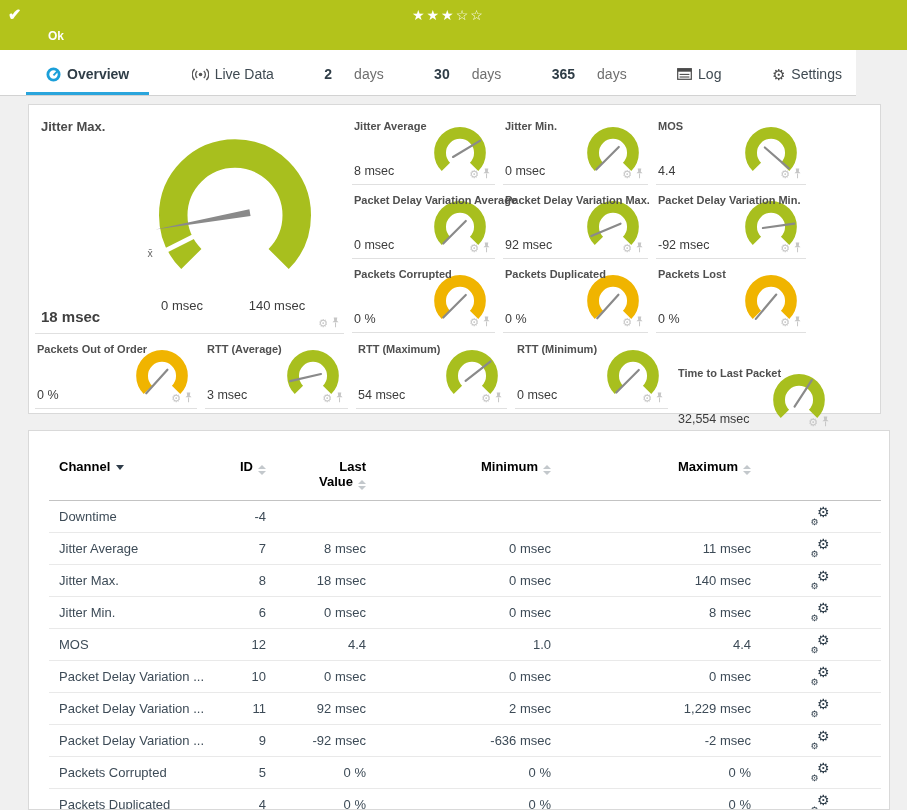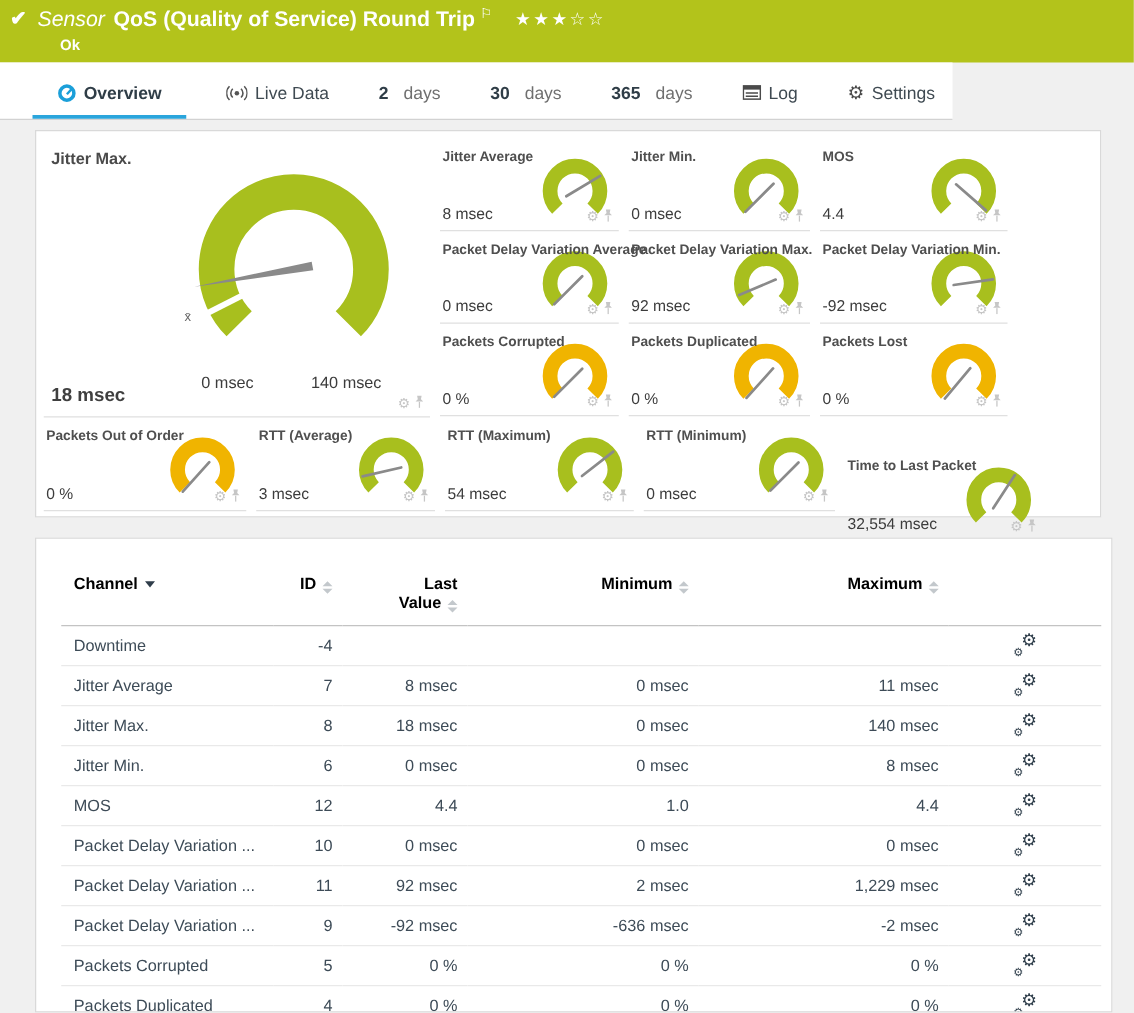--- a/index.html
+++ b/index.html
@@ -11,28 +11,28 @@
   
   .header{position:absolute;left:0;top:0;width:907px;height:50px;background:#b3c31b;color:#fff;}
   .check{position:absolute;left:8px;top:5px;font-size:16px;font-weight:bold;}
   .titleline{position:absolute;left:30px;top:4px;font-size:17px;white-space:nowrap;}
   .sensor-label{font-style:italic;margin-right:7px;}
   .sensor-title{font-weight:bold;}
   .flag{font-size:11px;vertical-align:super;margin-left:4px;cursor:pointer;}
   .stars{position:absolute;left:412px;top:7px;font-size:14px;letter-spacing:2px;cursor:pointer;}
   .status{position:absolute;left:48px;top:29px;font-size:12px;font-weight:bold;}
   
-  .tabbar{position:absolute;left:0;top:50px;width:762px;height:46px;background:#fff;
+  .tabbar{position:absolute;left:0;top:50px;width:856px;height:46px;background:#fff;
     border-bottom:1px solid #d2d2d2;box-sizing:border-box;display:flex;align-items:flex-end;
     justify-content:space-between;padding:0 6px 0 26px;}
   .tab{display:flex;align-items:center;gap:6px;padding:0 8px 13px 8px;font-size:14px;color:#3f4a52;
     cursor:pointer;white-space:nowrap;}
   .tab.active{border-bottom:3px solid #2aa5dc;padding:0 20px 10px 20px;color:#2f3d47;font-weight:bold;}
   .tab .num{font-weight:bold;color:#2f3d47;}
-  .tab .days{color:#6f6f6f;margin-left:6px;}
+  .tab .days{color:#6f6f6f;margin-left:16px;}
   .tab .ticon{display:inline-flex;align-items:center;}
   .tab .gear-glyph{font-size:15px;color:#4a4a4a;line-height:1;}
   
   .card{position:absolute;background:#fff;border:1px solid #d9d9d9;box-sizing:border-box;}
   .gauges-card{left:28px;top:104px;width:853px;height:310px;padding:6px 0 0 6px;}
   .table-card{left:28px;top:430px;width:862px;height:380px;overflow:hidden;padding:24px 0 0 0;}
   
   .gauge-top{display:flex;}
   .big-cell{position:relative;width:309px;height:222px;border-bottom:1px solid #e0e0e0;margin-right:8px;cursor:pointer;}
   .big-title{position:absolute;left:6px;top:8px;font-size:13px;font-weight:bold;color:#4a4a4a;}
@@ -67,23 +67,20 @@
     border-top:5px solid #2f3d4a;margin-left:6px;vertical-align:1px;}
   .gears{position:relative;display:inline-block;width:19px;height:17px;color:#2e3d4a;cursor:pointer;}
   .gears .g1{position:absolute;right:0;top:-3px;font-size:14px;}
   .gears .g2{position:absolute;left:0;bottom:-3px;font-size:9px;}
 </style>
 </head>
 <body>
 
 <div class="header">
   <span class="check">✔</span>
-  <div class="titleline">
-    <span class="sensor-label">Sensor</span><span class="sensor-title">QoS (Quality of Service) Round Trip</span><span class="flag">⚐</span>
-  </div>
   <span class="stars" id="stars">★★★☆☆</span>
   <span class="status">Ok</span>
 </div>
 
 <div class="tabbar" id="tabbar">
     <div class="tab active">
       <span class="ticon">
         <svg width="15" height="15" viewBox="0 0 16 16">
           <circle cx="8" cy="8" r="6" fill="none" stroke="#1b9fd9" stroke-width="3"></circle>
           <line x1="8" y1="9" x2="12" y2="4.6" stroke="#1b9fd9" stroke-width="2"></line>

